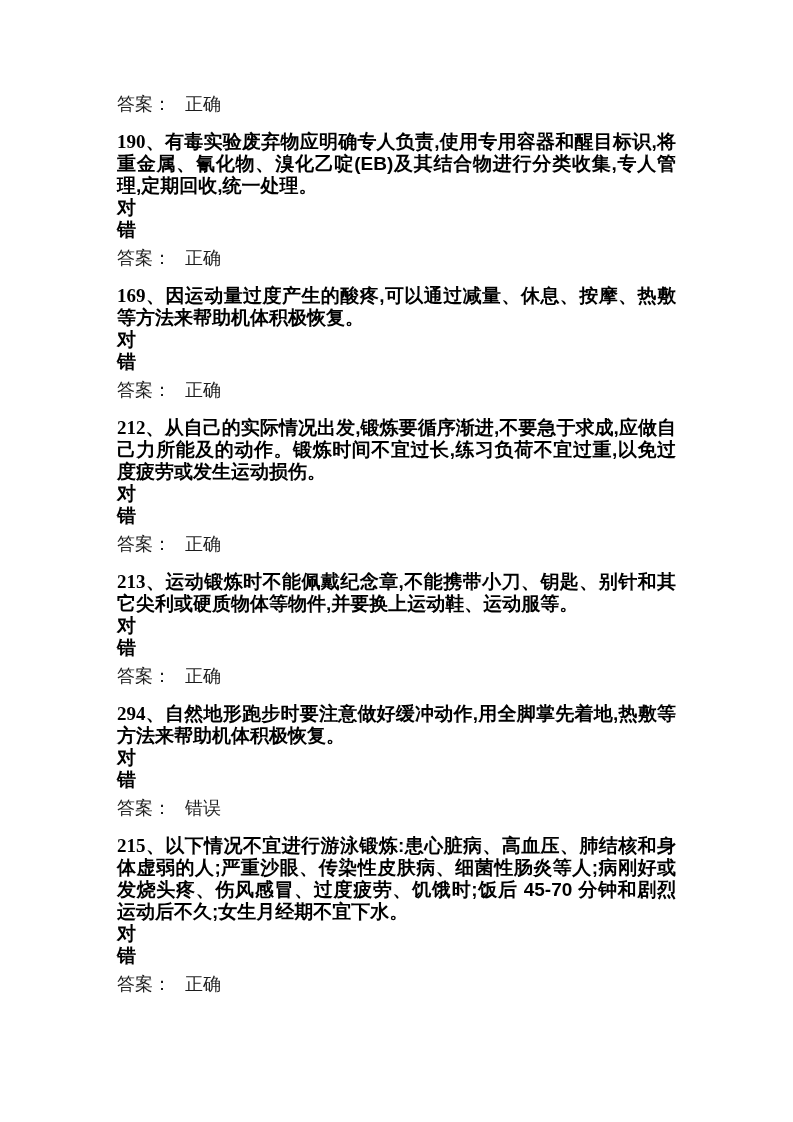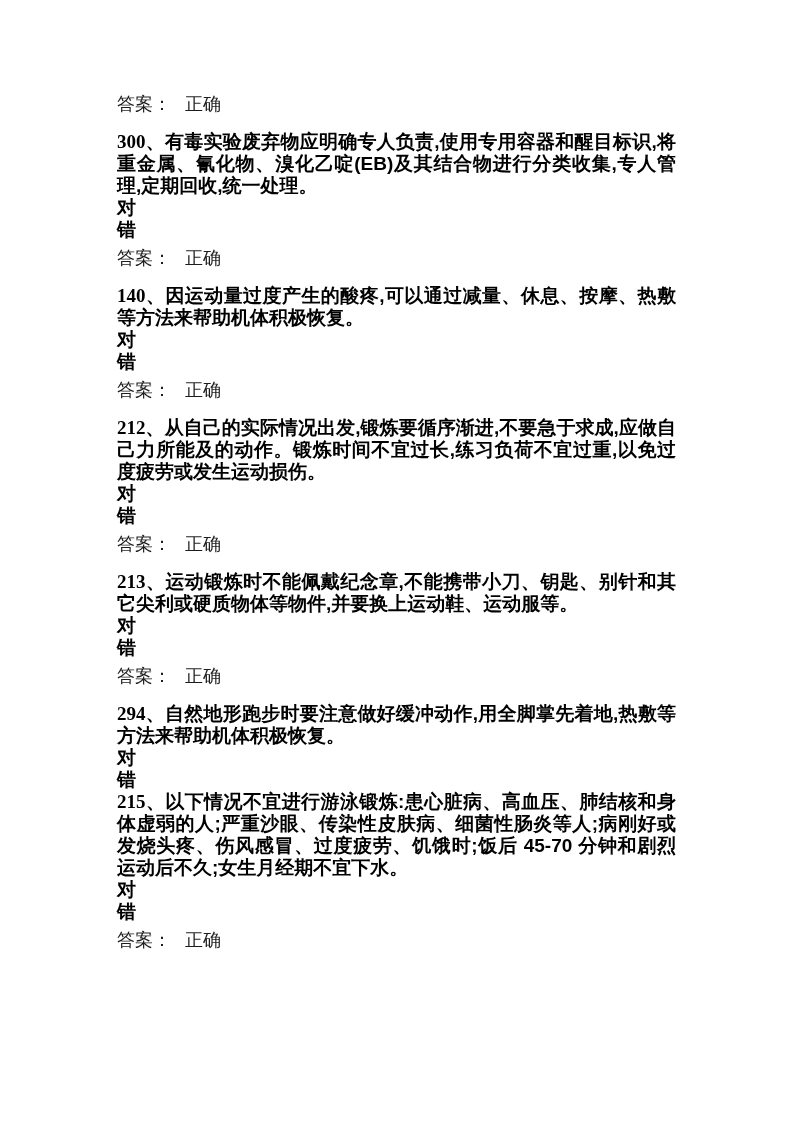--- a/index.html
+++ b/index.html
@@ -62,30 +62,30 @@
 </head>
 <body>
 
 <div class="page">
 
   <div class="answer-line leading">
     <span class="answer-label">答案：</span><span class="answer-value">正确</span>
   </div>
 
   <div class="qa-block">
-    <p class="question"><span class="q-number">300、</span><span>有毒实验废弃物应明确专人负责,使用专用容器和醒目标识,将重金属、氰化物、溴化乙啶(EB)及其结合物进行分类收集,专人管理,定期回收,统一处理。</span></p>
+    <p class="question"><span class="q-number">190、</span><span>有毒实验废弃物应明确专人负责,使用专用容器和醒目标识,将重金属、氰化物、溴化乙啶(EB)及其结合物进行分类收集,专人管理,定期回收,统一处理。</span></p>
     <div class="option">对</div>
     <div class="option">错</div>
     <div class="answer-line">
       <span class="answer-label">答案：</span><span class="answer-value">正确</span>
     </div>
   </div>
 
   <div class="qa-block">
-    <p class="question"><span class="q-number">140、</span><span>因运动量过度产生的酸疼,可以通过减量、休息、按摩、热敷等方法来帮助机体积极恢复。</span></p>
+    <p class="question"><span class="q-number">169、</span><span>因运动量过度产生的酸疼,可以通过减量、休息、按摩、热敷等方法来帮助机体积极恢复。</span></p>
     <div class="option">对</div>
     <div class="option">错</div>
     <div class="answer-line">
       <span class="answer-label">答案：</span><span class="answer-value">正确</span>
     </div>
   </div>
 
   <div class="qa-block">
     <p class="question"><span class="q-number">212、</span><span>从自己的实际情况出发,锻炼要循序渐进,不要急于求成,应做自己力所能及的动作。锻炼时间不宜过长,练习负荷不宜过重,以免过度疲劳或发生运动损伤。</span></p>
     <div class="option">对</div>
@@ -101,20 +101,23 @@
     <div class="option">错</div>
     <div class="answer-line">
       <span class="answer-label">答案：</span><span class="answer-value">正确</span>
     </div>
   </div>
 
   <div class="qa-block">
     <p class="question"><span class="q-number">294、</span><span>自然地形跑步时要注意做好缓冲动作,用全脚掌先着地,热敷等方法来帮助机体积极恢复。</span></p>
     <div class="option">对</div>
     <div class="option">错</div>
+    <div class="answer-line">
+      <span class="answer-label">答案：</span><span class="answer-value">错误</span>
+    </div>
   </div>
 
   <div class="qa-block">
     <p class="question"><span class="q-number">215、</span><span>以下情况不宜进行游泳锻炼:患心脏病、高血压、肺结核和身体虚弱的人;严重沙眼、传染性皮肤病、细菌性肠炎等人;病刚好或发烧头疼、伤风感冒、过度疲劳、饥饿时;饭后 45-70 分钟和剧烈运动后不久;女生月经期不宜下水。</span></p>
     <div class="option">对</div>
     <div class="option">错</div>
     <div class="answer-line">
       <span class="answer-label">答案：</span><span class="answer-value">正确</span>
     </div>
   </div>

